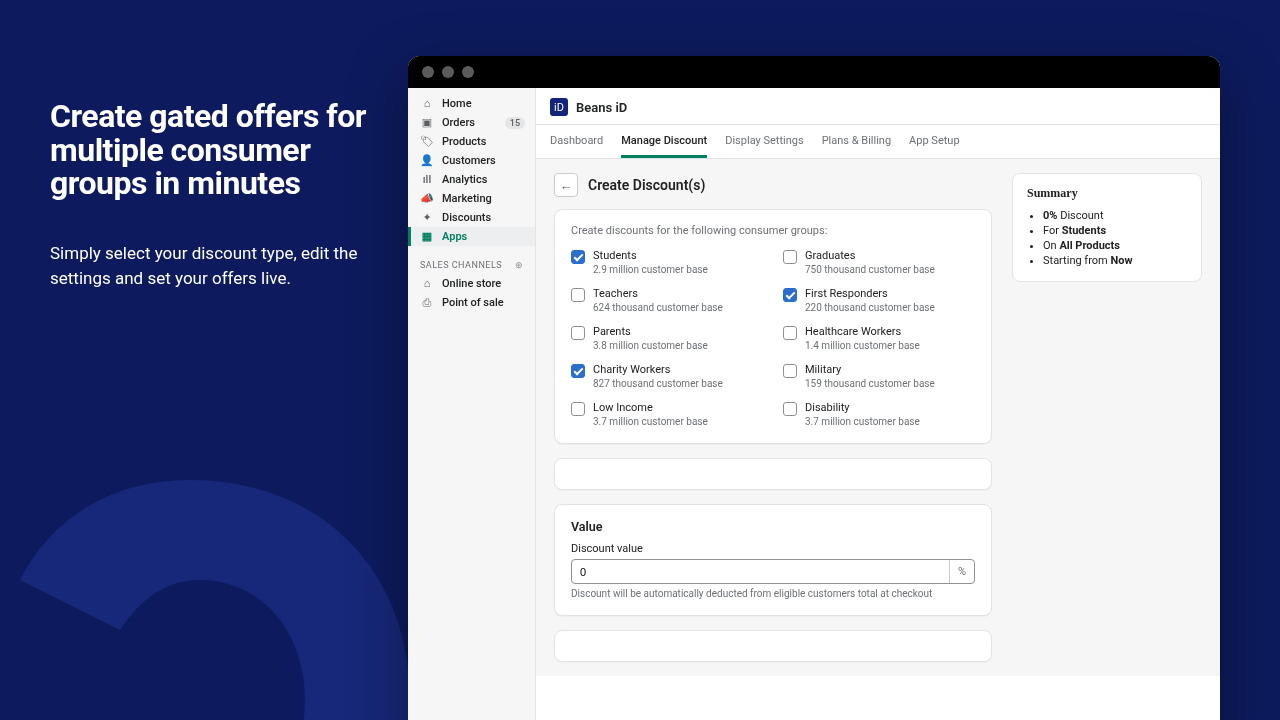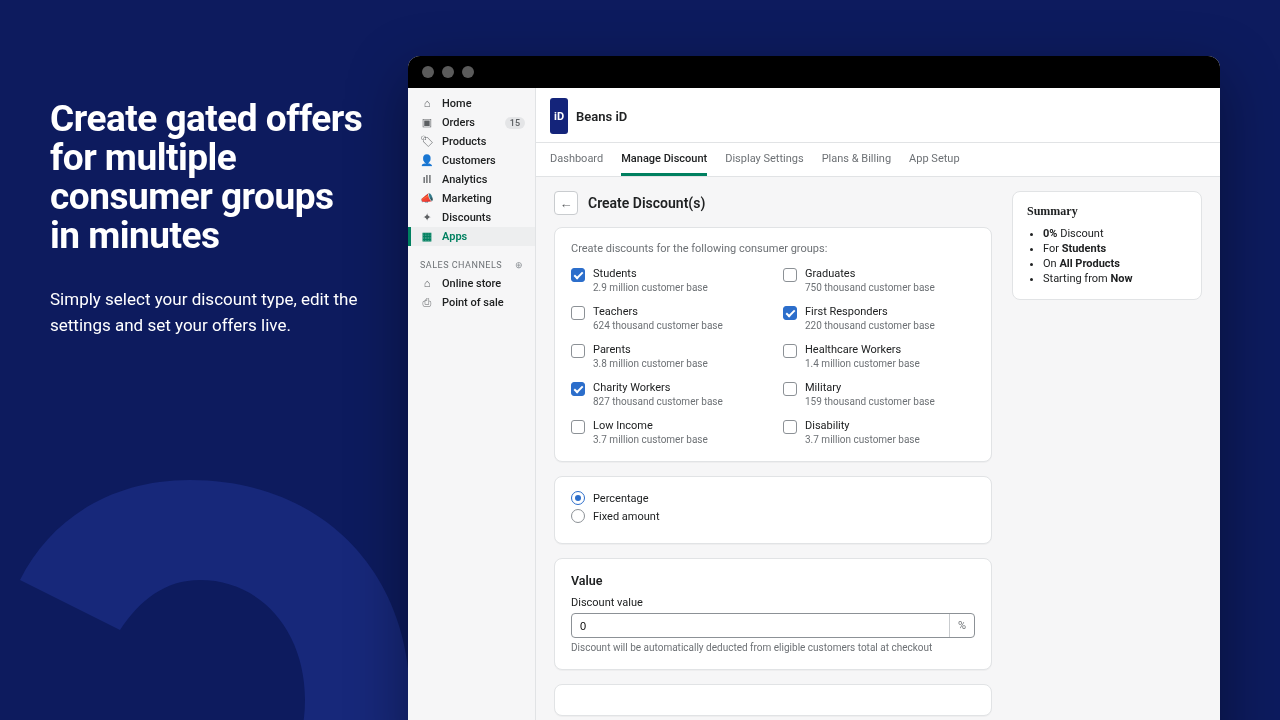--- a/index.html
+++ b/index.html
@@ -21,25 +21,25 @@
     opacity: 1;
     pointer-events: none;
   }
   .marketing {
     position: absolute;
     left: 50px;
     top: 100px;
     width: 320px;
   }
   .marketing h1 {
-    font-size: 37px;
+    font-size: 32px;
     font-weight: 700;
     line-height: 1.05;
     letter-spacing: -0.5px;
-    margin-bottom: 32px;
+    margin-bottom: 40px;
   }
   .marketing p {
     font-size: 17px;
     line-height: 1.5;
     font-weight: 400;
   }
   .browser-window {
     position: absolute;
     left: 408px;
     top: 56px;
@@ -129,25 +129,25 @@
     padding-bottom: 30px;
   }
   .app-header {
     display: flex;
     align-items: center;
     gap: 8px;
     padding: 10px 14px 8px 14px;
     border-bottom: 1px solid #e1e3e5;
   }
   .app-logo {
-    width: 18px; height: 36px;
+    width: 18px; height: 18px;
     background: #14247a;
     border-radius: 3px;
     display:flex;align-items:center;justify-content:center;
-    color:#fff;font-weight:700;font-size:11px;
+    color:#fff;font-weight:400;font-size:11px;
   }
   .app-name { font-weight: 600; font-size: 13px; }
   .tabs {
     display: flex;
     gap: 18px;
     padding: 0 14px;
     border-bottom: 1px solid #e1e3e5;
     font-size: 11px;
     color: #6d7175;
   }
@@ -440,30 +440,20 @@
                   <div class="chk"></div>
                   <div>
                     <div class="chk-label">Disability</div>
                     <div class="chk-sub">3.7 million customer base</div>
                   </div>
                 </div>
               </div>
           </div>
 
           <div class="card">
-            <div id="type-options">
-                <div class="radio-row">
-                  <div class="radio selected"></div>
-                  <span>Percentage</span>
-                </div>
-                <div class="radio-row">
-                  <div class="radio"></div>
-                  <span>Fixed amount</span>
-                </div>
-              </div>
           </div>
 
           <div class="card">
             <h3>Value</h3>
             <div class="field-label">Discount value</div>
             <div class="inp-wrap">
               <input type="text" value="0" style="">
               <div class="suffix">%</div>
             </div>
             <div class="help-text">Discount will be automatically deducted from eligible customers total at checkout</div>

